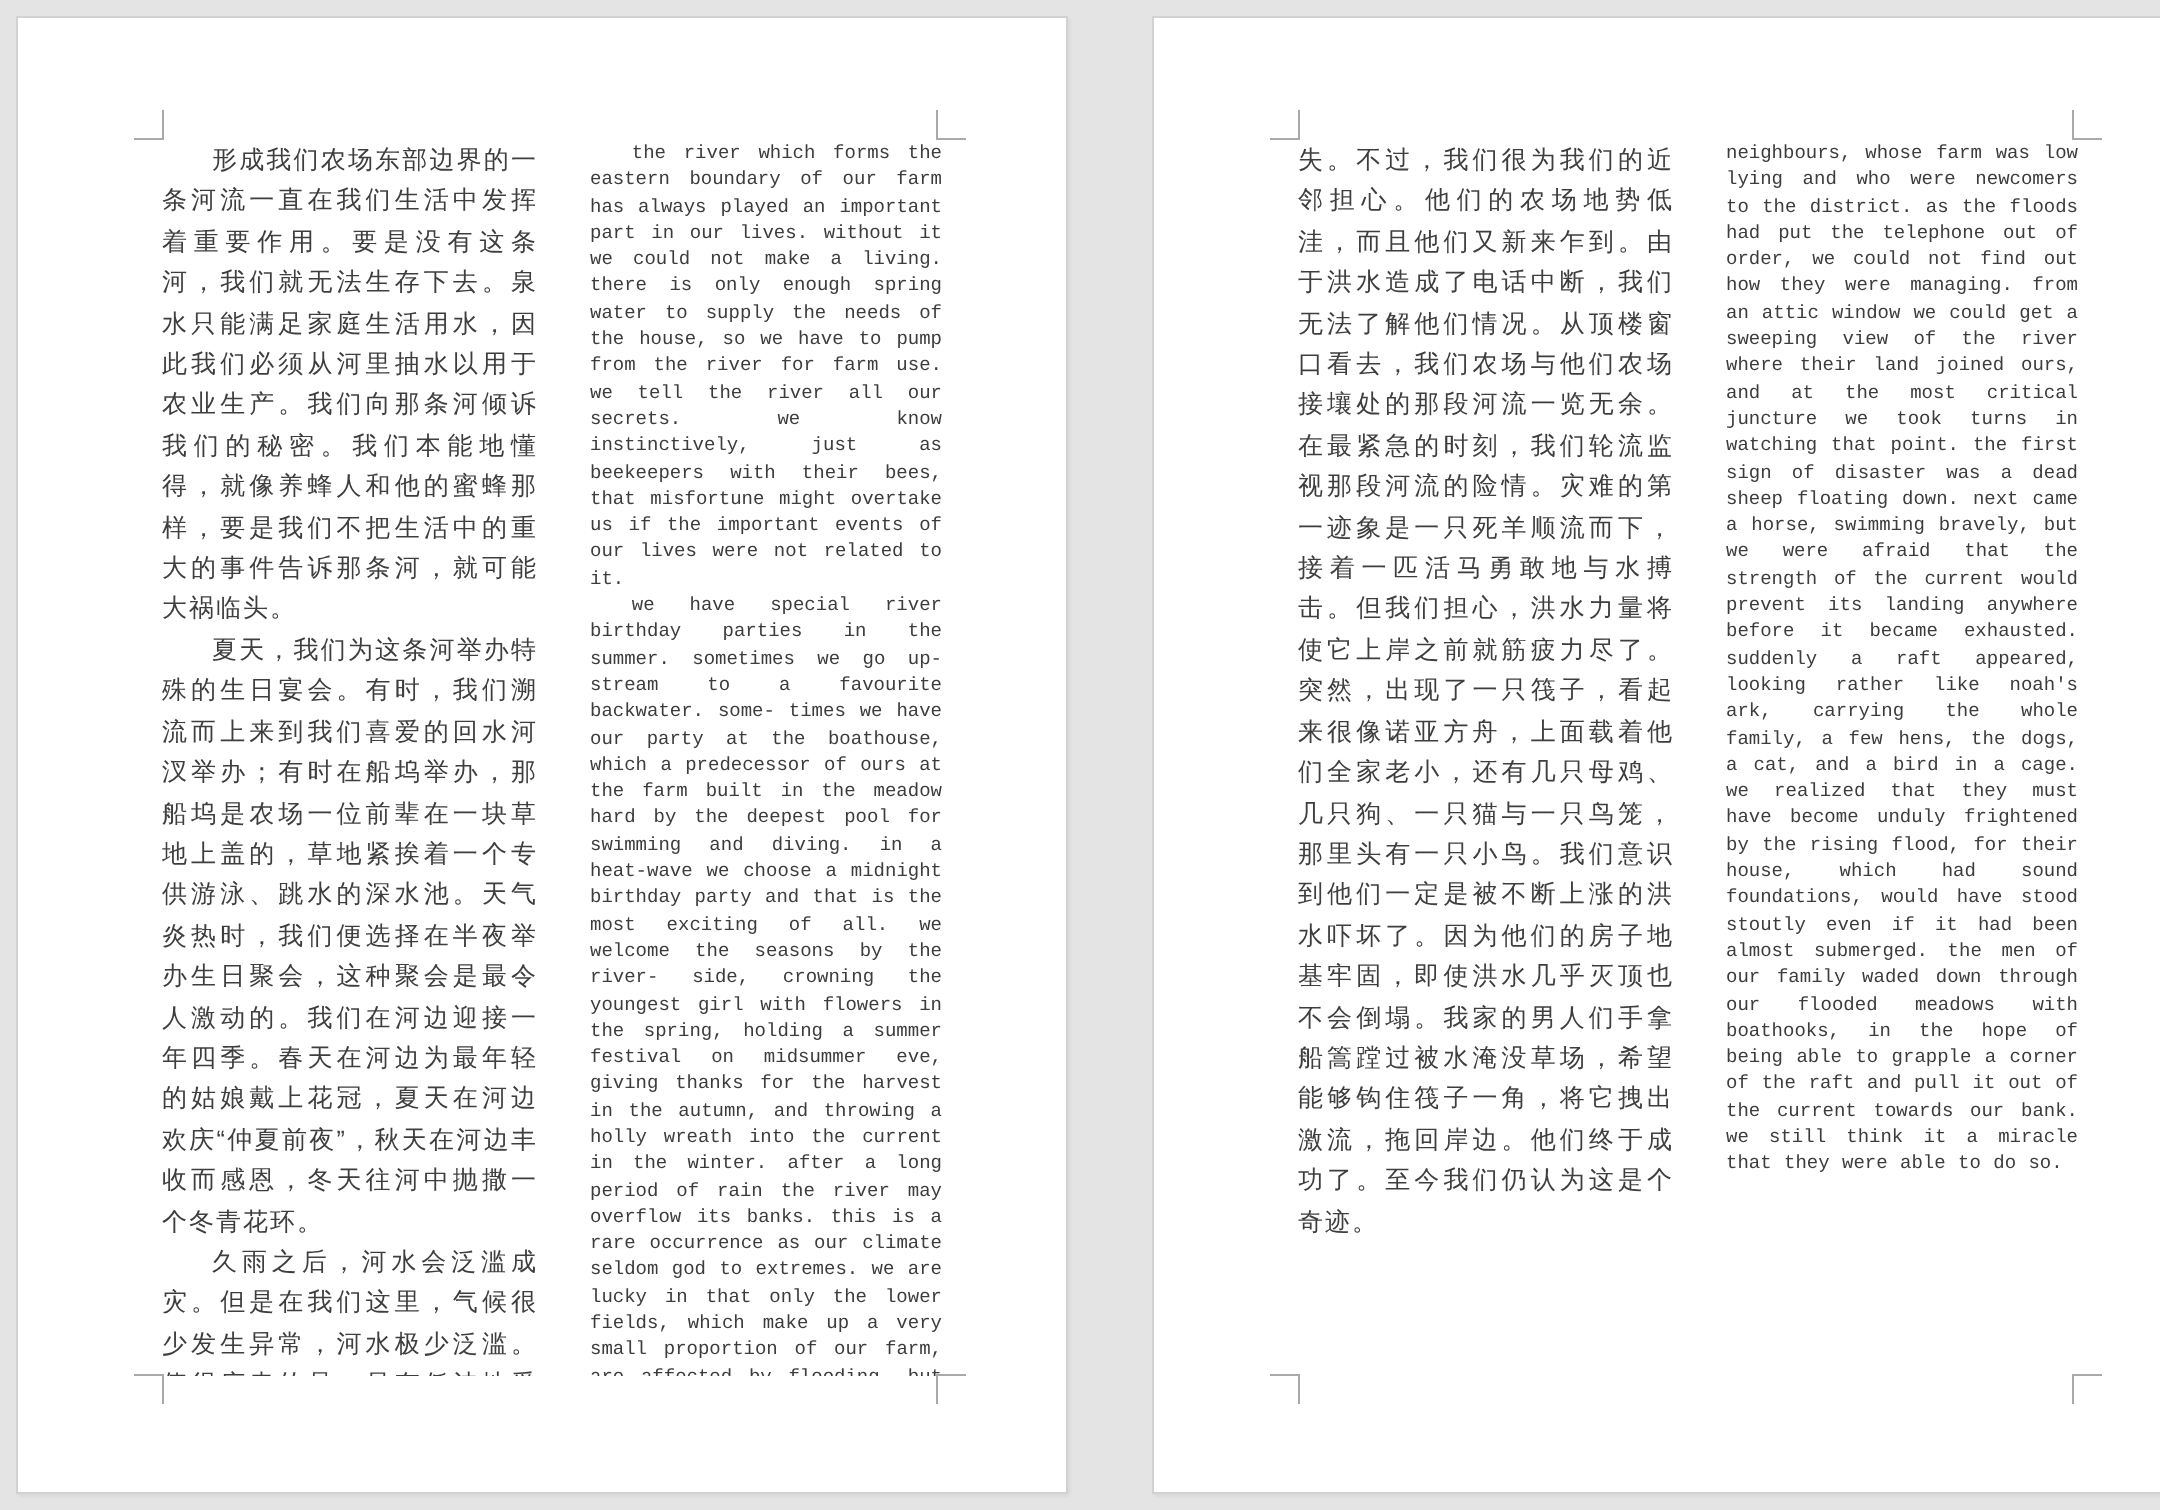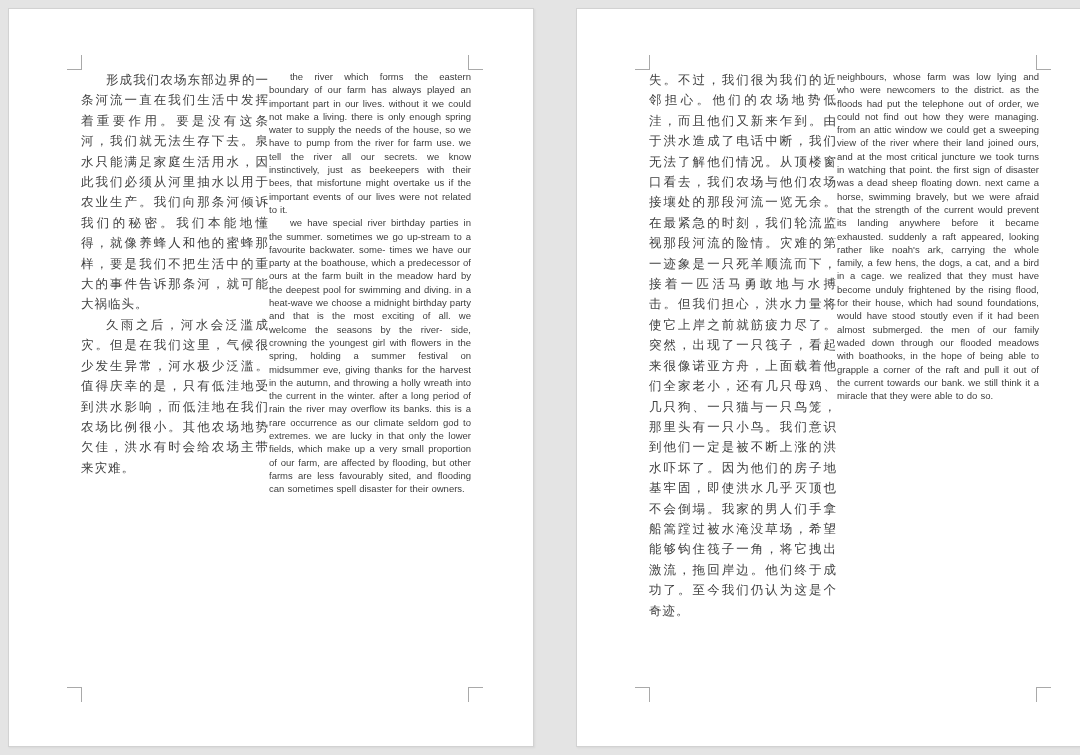--- a/index.html
+++ b/index.html
@@ -25,26 +25,26 @@
   
   .mark { position: absolute; width: 14px; height: 14px; }
   .mark-tl { left: 58px;  top: 46px;  border-right: 1px solid #a9a9a9; border-bottom: 1px solid #a9a9a9; }
   .mark-tr { right: 50px; top: 46px;  border-left: 1px solid #a9a9a9;  border-bottom: 1px solid #a9a9a9; }
   .mark-bl { left: 58px;  top: 678px; border-right: 1px solid #a9a9a9; border-top: 1px solid #a9a9a9; }
   .mark-br { right: 50px; top: 678px; border-left: 1px solid #a9a9a9;  border-top: 1px solid #a9a9a9; }
 
   .text-area {
     position: absolute; left: 72px; top: 61px;
     width: 390px; height: 618px;
-    display: flex; 
+    display: flex; gap: 26px;
     overflow: hidden;
   }
   .col { overflow: hidden; }
   .col-zh { width: 188px; }
-  .col-en { flex: 1; }
+  .col-en { flex: 1; font-family: Liberation Mono, monospace; }
 
   .col-zh p {
     margin: 0;
     font-size: 12.5px;
     line-height: 20.4px;
     color: #3e3e3e;
     letter-spacing: 1px;
     text-align: justify;
     text-indent: 2em;
   }
@@ -66,20 +66,21 @@
 
   <div class="page page-1">
     <div class="mark mark-tl"></div>
     <div class="mark mark-tr"></div>
     <div class="mark mark-bl"></div>
     <div class="mark mark-br"></div>
 
     <div class="text-area">
       <div class="col col-zh" lang="zh">
         <p>形成我们农场东部边界的一条河流一直在我们生活中发挥着重要作用。要是没有这条河，我们就无法生存下去。泉水只能满足家庭生活用水，因此我们必须从河里抽水以用于农业生产。我们向那条河倾诉我们的秘密。我们本能地懂得，就像养蜂人和他的蜜蜂那样，要是我们不把生活中的重大的事件告诉那条河，就可能大祸临头。</p>
+        <p>夏天，我们为这条河举办特殊的生日宴会。有时，我们溯流而上来到我们喜爱的回水河汊举办；有时在船坞举办，那船坞是农场一位前辈在一块草地上盖的，草地紧挨着一个专供游泳、跳水的深水池。天气炎热时，我们便选择在半夜举办生日聚会，这种聚会是最令人激动的。我们在河边迎接一年四季。春天在河边为最年轻的姑娘戴上花冠，夏天在河边欢庆“仲夏前夜”，秋天在河边丰收而感恩，冬天往河中抛撒一个冬青花环。</p>
         <p>久雨之后，河水会泛滥成灾。但是在我们这里，气候很少发生异常，河水极少泛滥。值得庆幸的是，只有低洼地受到洪水影响，而低洼地在我们农场比例很小。其他农场地势欠佳，洪水有时会给农场主带来灾难。</p>
 
       </div>
       <div class="col col-en" lang="en">
         <p>the river which forms the eastern boundary of our farm has always played an important part in our lives. without it we could not make a living. there is only enough spring water to supply the needs of the house, so we have to pump from the river for farm use. we tell the river all our secrets. we know instinctively, just as beekeepers with their bees, that misfortune might overtake us if the important events of our lives were not related to it.</p>
         <p>we have special river birthday parties in the summer. sometimes we go up-stream to a favourite backwater. some- times we have our party at the boathouse, which a predecessor of ours at the farm built in the meadow hard by the deepest pool for swimming and diving. in a heat-wave we choose a midnight birthday party and that is the most exciting of all. we welcome the seasons by the river- side, crowning the youngest girl with flowers in the spring, holding a summer festival on midsummer eve, giving thanks for the harvest in the autumn, and throwing a holly wreath into the current in the winter. after a long period of rain the river may overflow its banks. this is a rare occurrence as our climate seldom god to extremes. we are lucky in that only the lower fields, which make up a very small proportion of our farm, are affected by flooding, but other farms are less favourably sited, and flooding can sometimes spell disaster for their owners.</p>
       </div>
     </div>
   </div>
 

